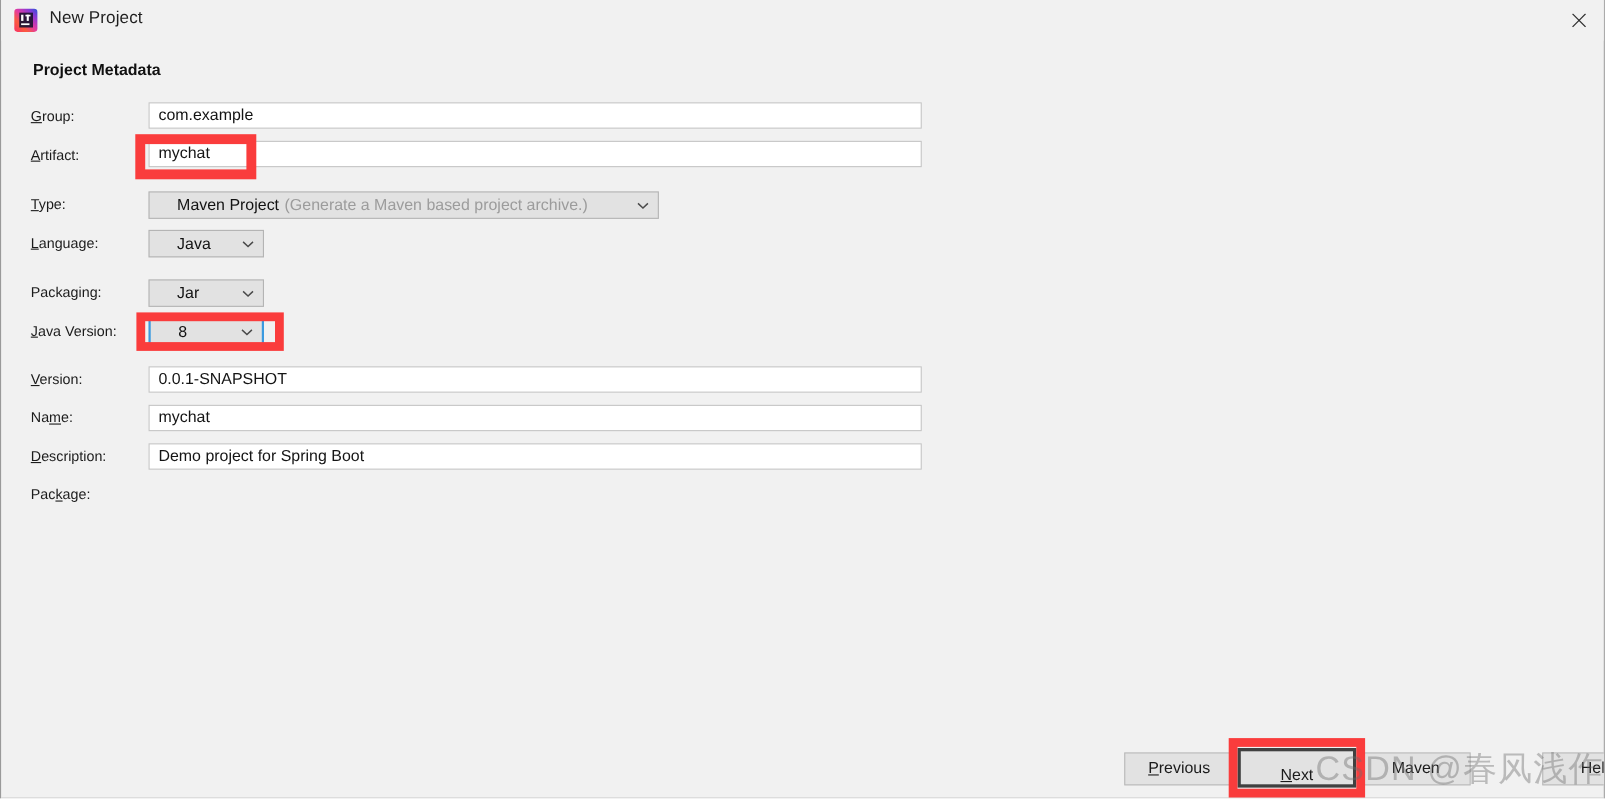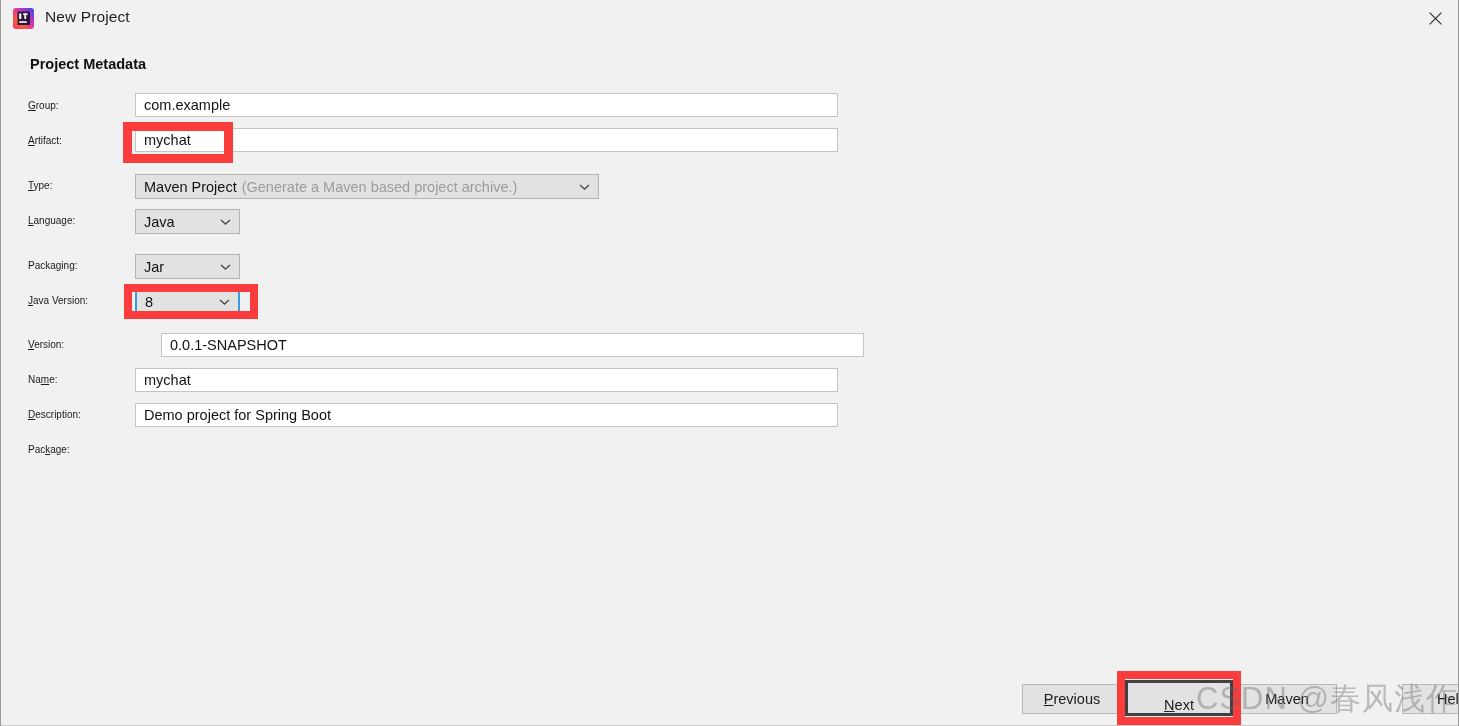--- a/index.html
+++ b/index.html
@@ -63,21 +63,21 @@
     position: absolute;
     left: 29px;
     top: 56px;
     font-size: 14.5px;
     font-weight: bold;
     color: #101010;
   }
   .lbl {
     position: absolute;
     left: 27px;
-    font-size: 10px;
+    font-size: 13px;
     color: #1b1b1b;
     white-space: nowrap;
     line-height: 24px;
   }
   .lbl u { text-decoration: underline; }
 
   .tfield {
     position: absolute;
     background: #ffffff;
     border: 1px solid #c4c4c4;
@@ -94,21 +94,21 @@
   .combo {
     position: absolute;
     background: #e2e2e2;
     border: 1px solid #b4b4b4;
     box-sizing: border-box;
     height: 25px;
     display: flex;
     align-items: center;
     font-size: 14.5px;
     color: #141414;
-    padding-left: 8px;
+    padding-left: 25px;
     cursor: default;
     user-select: none;
   }
   .combo .chev {
     position: absolute;
     right: 8px;
     top: 50%;
     transform: translateY(-50%);
     width: 11px;
     height: 7px;
@@ -250,21 +250,21 @@
   <div class="lbl" style="top:289px"><u>J</u>ava Version:</div>
   <div class="combo focused" style="left:134px; top:289px; width:105px;">
     <span class="val">8</span>
     <svg class="chev" viewBox="0 0 11 7">
       <polyline points="1,1.4 5.5,5.6 10,1.4" fill="none" stroke="#4a4a4a" stroke-width="1.3"></polyline>
     </svg>
   </div>
   <div class="annot thin" style="left:123px; top:284px; width:134px; height:35px;"></div>
 
   <div class="lbl" style="top:333px"><u>V</u>ersion:</div>
-  <input class="tfield" style="left: 134px; top: 333px; width: 703px; margin-left: 26px;" value="0.0.1-SNAPSHOT">
+  <input class="tfield" style="left: 134px; top: 333px; width: 703px;" value="0.0.1-SNAPSHOT">
 
   <div class="lbl" style="top:368px">Na<u>m</u>e:</div>
   <input class="tfield" style="left: 134px; top: 368px; width: 703px;" value="mychat">
 
   <div class="lbl" style="top:403px"><u>D</u>escription:</div>
   <input class="tfield" style="left: 134px; top: 403px; width: 703px;" value="Demo project for Spring Boot">
 
   <div class="lbl" style="top:438px">Pac<u>k</u>age:</div>
 
   <div class="btn" style="left:1021px; top:684px; width:100px;">

